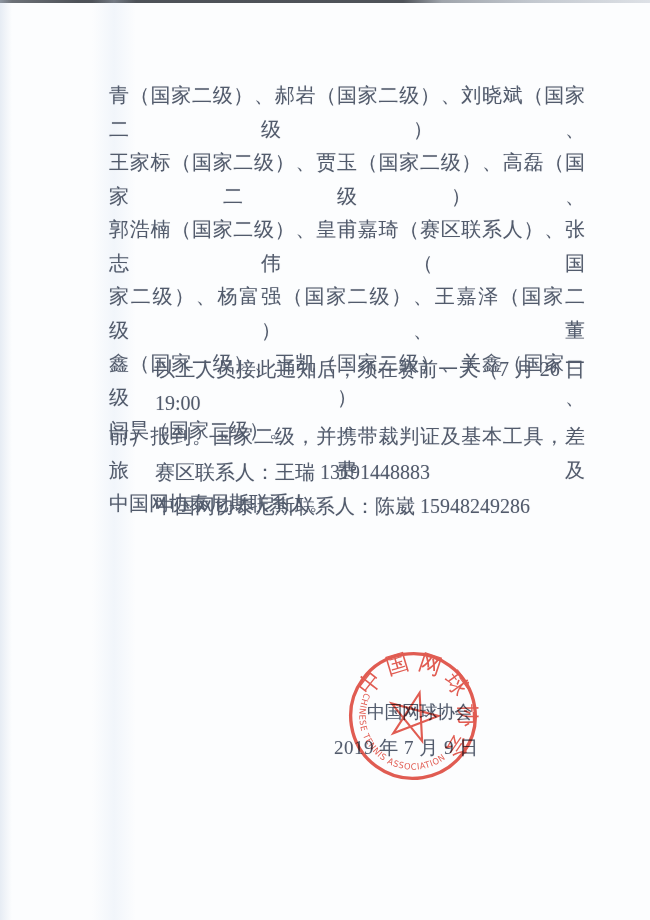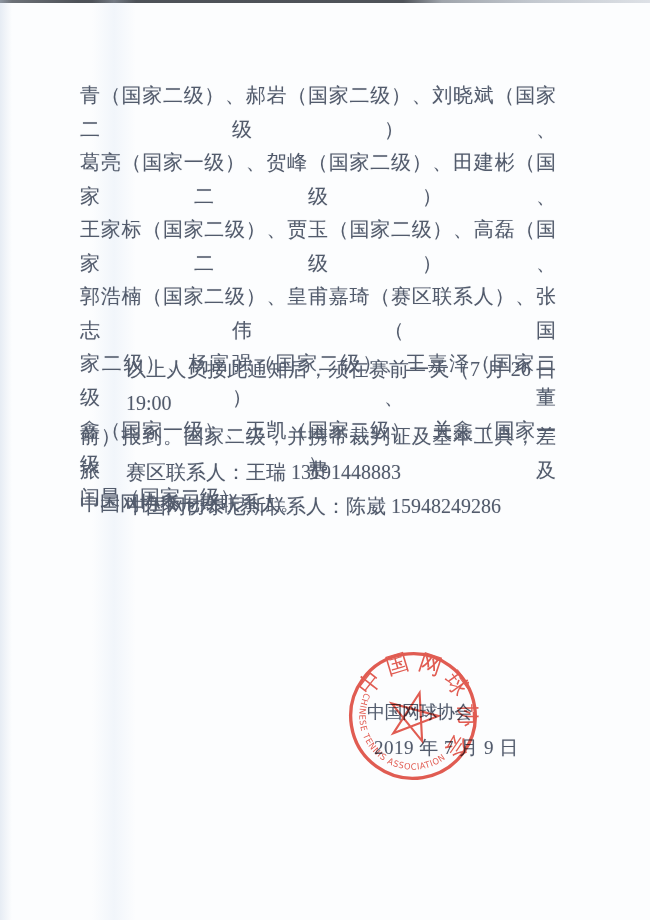--- a/index.html
+++ b/index.html
@@ -25,21 +25,21 @@
   .scan-left{
     position:absolute;top:0;left:0;bottom:0;width:12px;
     background:linear-gradient(90deg,rgba(190,205,225,.35),rgba(190,205,225,0));
   }
   .scan-streak{
     position:absolute;top:0;bottom:0;left:92px;width:44px;
     background:linear-gradient(90deg,rgba(214,226,242,0),rgba(214,226,242,.28),rgba(214,226,242,0));
   }
   
   .tblock{
-    position:absolute;left:80px;width:476px;
+    position:absolute;left:109px;width:476px;
     font-size:20px;line-height:33.5px;
     text-shadow:0 0 1px rgba(82,91,108,.25);
   }
   .list-block{top:79px;}
   .notice-block{top:353px;}
   .contact-block{top:456px;}
   .tline{white-space:nowrap;}
   .fill{
     white-space:normal;
     text-align:justify;
@@ -51,21 +51,20 @@
     position:absolute;left:367px;top:702px;
     font-size:18px;line-height:20px;letter-spacing:-0.5px;
     text-shadow:0 0 1px rgba(82,91,108,.25);
     white-space:nowrap;
   }
   .issue-date{
     position:absolute;left:334px;top:737px;
     font-size:19px;line-height:21px;letter-spacing:0.5px;
     text-shadow:0 0 1px rgba(82,91,108,.25);
     white-space:nowrap;
-    margin-left:40px;
   }
   
   .seal{
     position:absolute;left:346px;top:649px;width:134px;height:134px;
     mix-blend-mode:multiply;
     opacity:.88;
     filter:blur(.25px);
   }
   .seal-ring{fill:none;stroke:var(--seal-red);stroke-width:5;}
   .seal-cn{fill:var(--seal-red);font-size:34px;font-family:"Liberation Serif","DejaVu Serif",serif;}
@@ -76,21 +75,20 @@
 <body>
 
 <div class="page">
 
   <div class="scan-top"></div>
   <div class="scan-left"></div>
   <div class="scan-streak"></div>
 
   <div class="tblock list-block">
     <div class="tline fill">青（国家二级）、郝岩（国家二级）、刘晓斌（国家二级）、</div>
-    <div class="tline fill">葛亮（国家一级）、贺峰（国家二级）、田建彬（国家二级）、</div>
     <div class="tline fill">王家标（国家二级）、贾玉（国家二级）、高磊（国家二级）、</div>
     <div class="tline fill">郭浩楠（国家二级）、皇甫嘉琦（赛区联系人）、张志伟（国</div>
     <div class="tline fill">家二级）、杨富强（国家二级）、王嘉泽（国家二级）、董</div>
     <div class="tline fill">鑫（国家一级）、王凯（国家二级）、关鑫（国家一级）、</div>
     <div class="tline">闫昊（国家二级）。</div>
   </div>
 
   <div class="tblock notice-block">
     <div class="tline fill indent">以上人员接此通知后，须在赛前一天（7 月 26 日 19:00</div>
     <div class="tline fill">前）报到。国家二级，并携带裁判证及基本工具，差旅费及</div>

